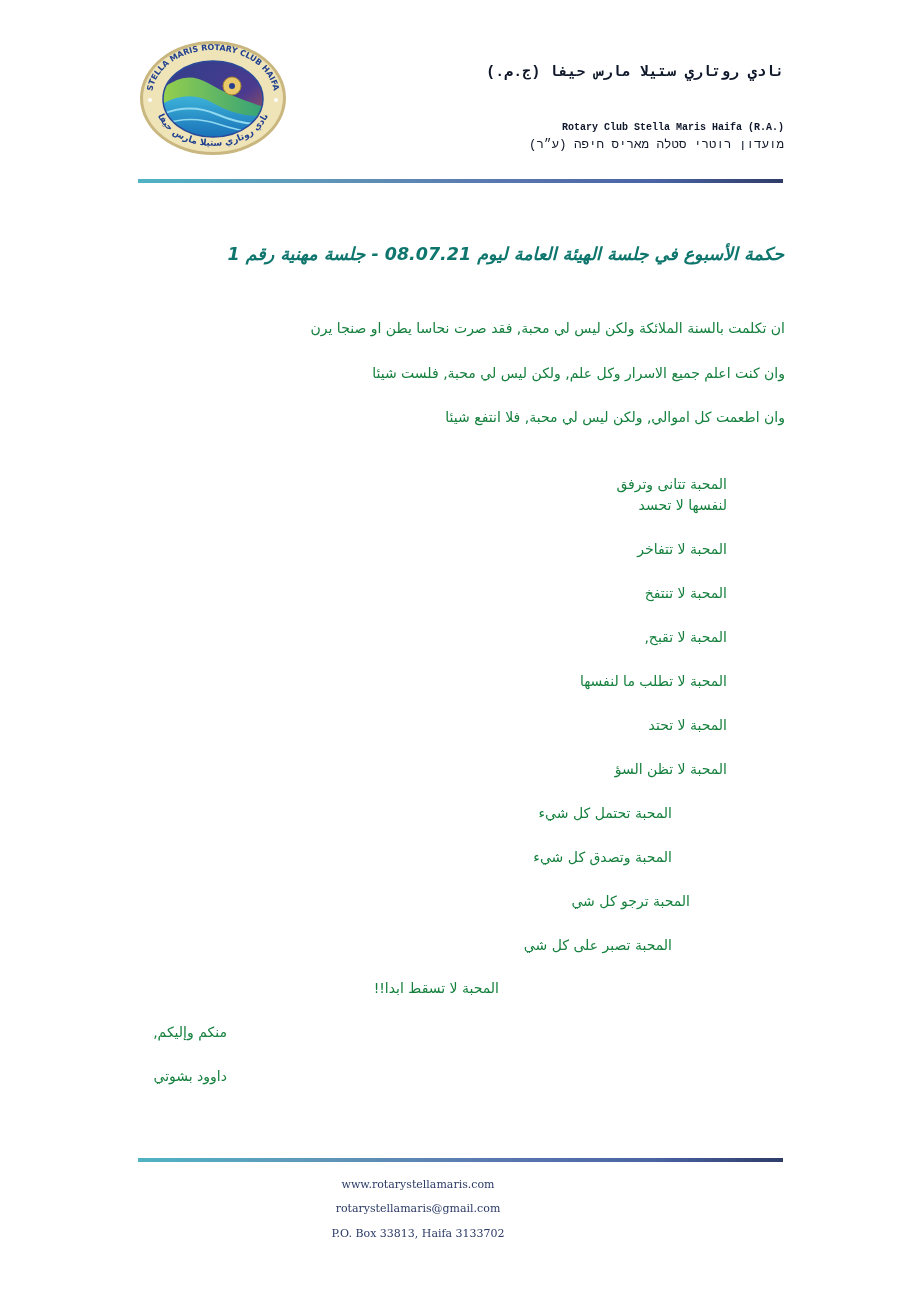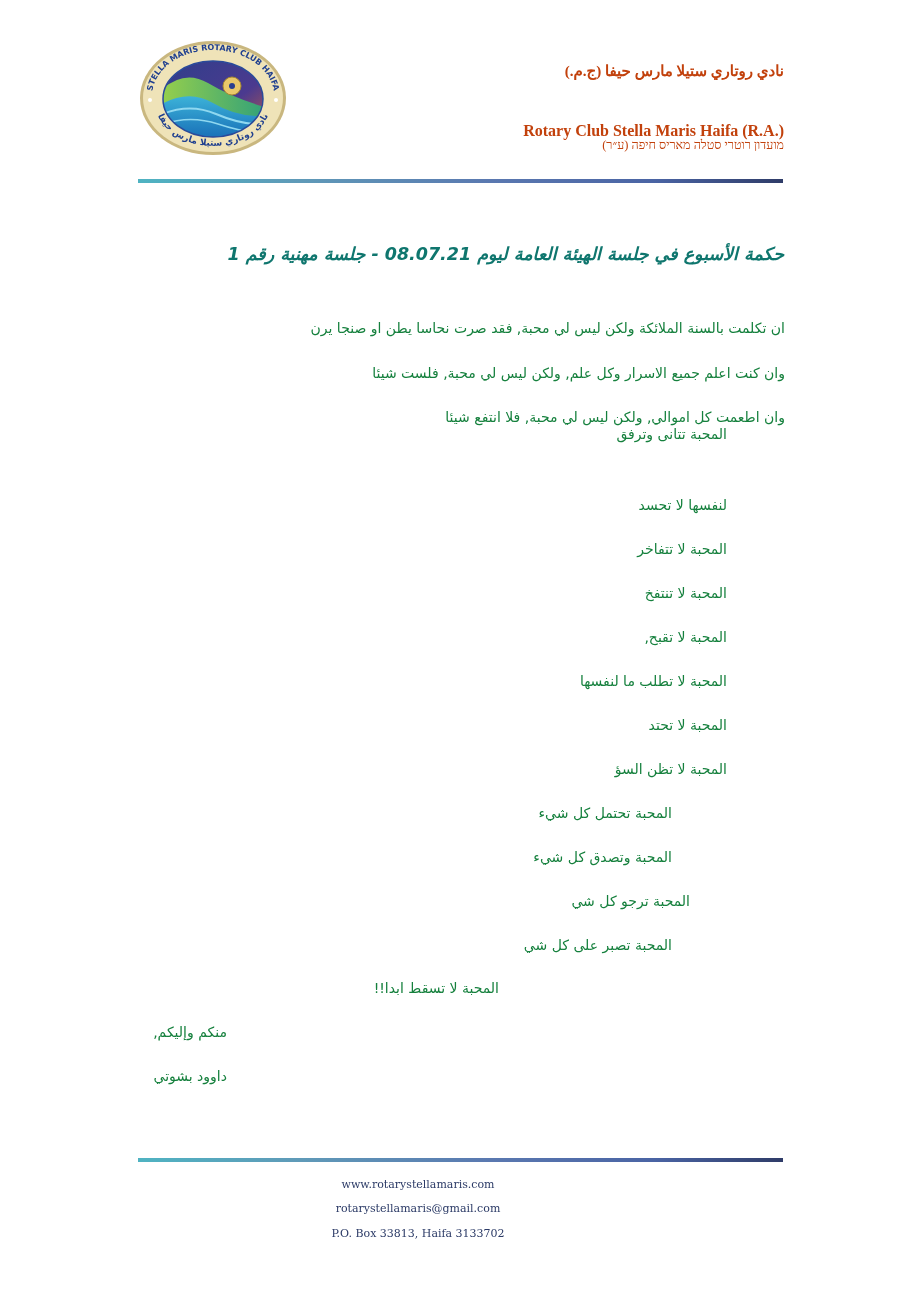--- a/index.html
+++ b/index.html
@@ -1,24 +1,24 @@
 <!DOCTYPE html>
 <html><head>
   <meta charset="utf-8">
   <style>
     html, body { margin: 0; padding: 0; }
     body {
       width: 924px; height: 1305px; background: #ffffff; position: relative; overflow: hidden;
       font-family: "DejaVu Sans", sans-serif; color: #222;
     }
     .logo { position: absolute; left: 138px; top: 38px; width: 150px; height: 120px; }
-    .org { position: absolute; right: 140px; text-align: left; font-family: Liberation Serif, serif; color: #c2410c; white-space: nowrap; }
+    .org { position: absolute; right: 140px; text-align: left; font-family: Liberation Mono, monospace; color: #0f172a; white-space: nowrap; }
     .org.ar { top: 62px; font-size: 15px; font-weight: bold; direction: rtl; }
     .org.he { top: 94px; font-size: 12.5px; direction: rtl; margin-top: 44px; }
-    .org.en { top: 122px; font-size: 16px; font-weight: bold; }
+    .org.en { top: 122px; font-size: 10px; font-weight: bold; }
     .rule { position: absolute; left: 138px; width: 645px; height: 4px;
       background: linear-gradient(to right, #4fb3c2 0%, #5f9ab8 25%, #5a78b0 55%, #4a64a4 80%, #2f3c68 100%); }
     .rule.top { top: 179px; }
     .rule.bottom { top: 1158px; }
     .title { position: absolute; top: 244px; right: 140px; left: 138px; text-align: right; direction: rtl;
       font-family: "DejaVu Sans", sans-serif; font-weight: bold; font-size: 17.5px; color: #0f766e; white-space: nowrap; font-style: italic; }
     .line { position: absolute; direction: rtl; text-align: right; white-space: nowrap;
       font-family: "DejaVu Sans", sans-serif; font-size: 14px; color: #15803d; }
     .footer { position: absolute; left: 0; width: 836px; text-align: center; font-family: "DejaVu Serif", serif;
       font-size: 11px; color: #2b3a66; }
@@ -76,21 +76,21 @@
 <div class="org en">Rotary Club Stella Maris Haifa (R.A.)</div>
 
 <div class="rule top"></div>
 
 <div class="title">حكمة الأسبوع في جلسة الهيئة العامة ليوم 08.07.21 - جلسة مهنية رقم 1</div>
 
 <div class="line" style="right:139px; top:320px;">ان تكلمت بالسنة الملائكة ولكن ليس لي محبة, فقد صرت نحاسا يطن او صنجا يرن</div>
 <div class="line" style="right:139px; top:365px;">وان كنت اعلم جميع الاسرار وكل علم, ولكن ليس لي محبة, فلست شيئا</div>
 <div class="line" style="right:139px; top:409px;">وان اطعمت كل اموالي, ولكن ليس لي محبة, فلا انتفع شيئا</div>
 
-<div class="line" style="right:197px; top:426px;">المحبة تتانى وترفق</div>
+<div class="line" style="right:197px; top:476px;">المحبة تتانى وترفق</div>
 <div class="line" style="right:197px; top:497px;">لنفسها لا تحسد</div>
 <div class="line" style="right:197px; top:541px;">المحبة لا تتفاخر</div>
 <div class="line" style="right:197px; top:585px;">المحبة لا تنتفخ</div>
 <div class="line" style="right:197px; top:629px;margin-left:24px;">المحبة لا تقبح,</div>
 <div class="line" style="right:197px; top:673px;">المحبة لا تطلب ما لنفسها</div>
 <div class="line" style="right:197px; top:717px;">المحبة لا تحتد</div>
 <div class="line" style="right:197px; top:761px;">المحبة لا تظن السؤ</div>
 
 <div class="line" style="right:252px; top:805px;">المحبة تحتمل كل شيء</div>
 <div class="line" style="right:252px; top:849px;">المحبة وتصدق كل شيء</div>

